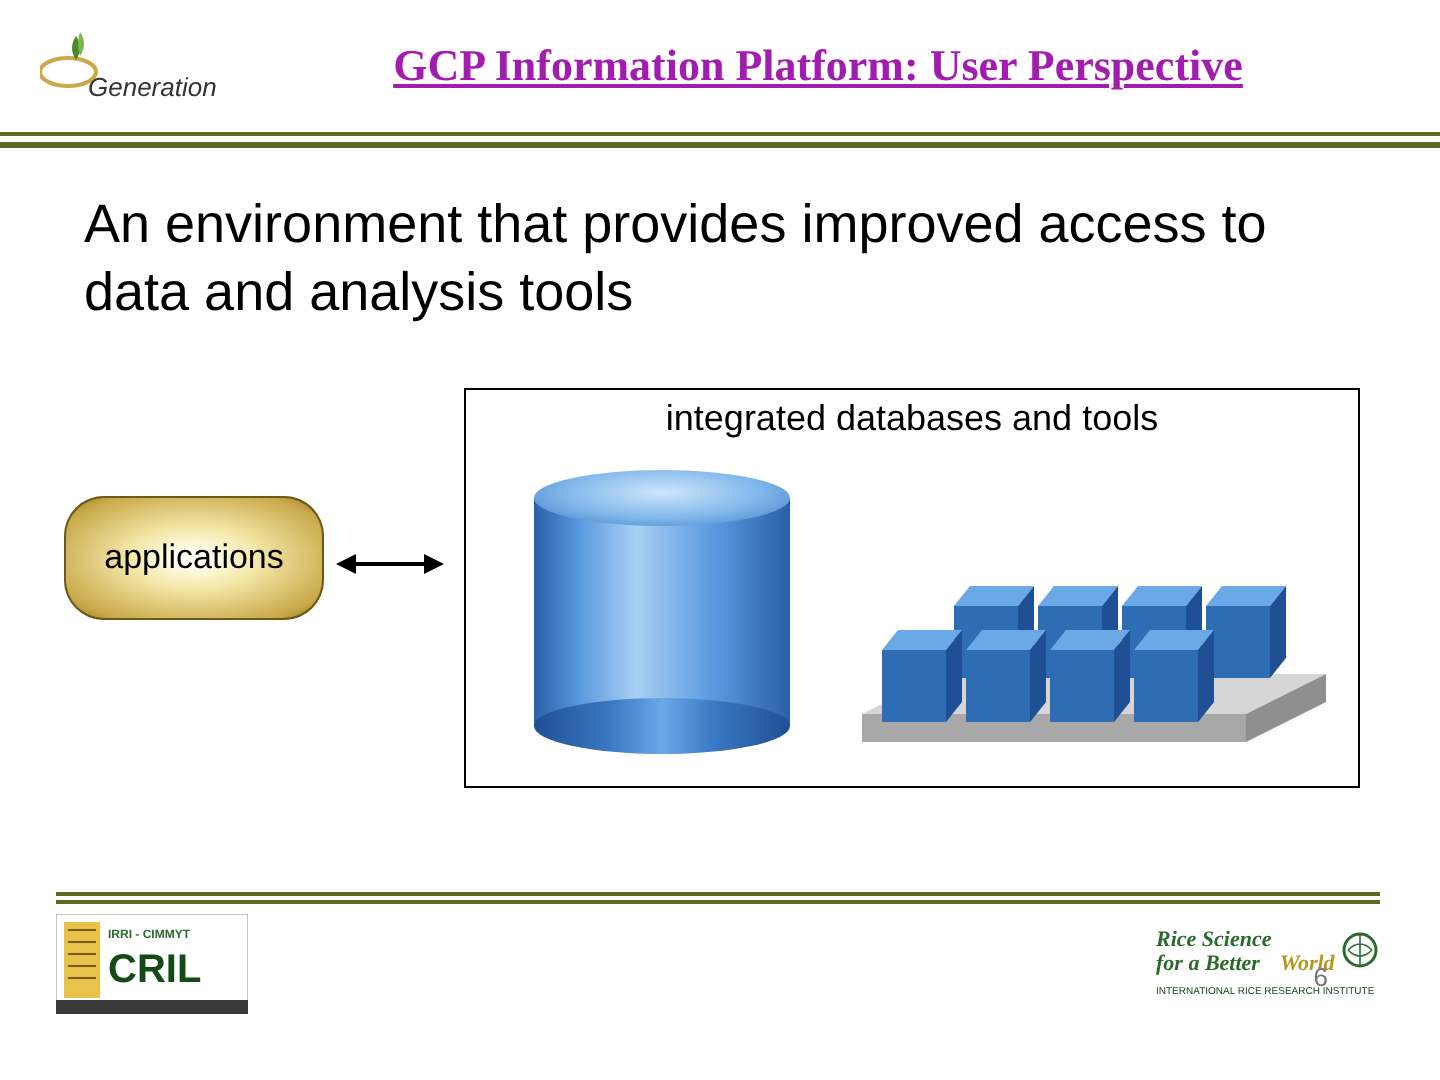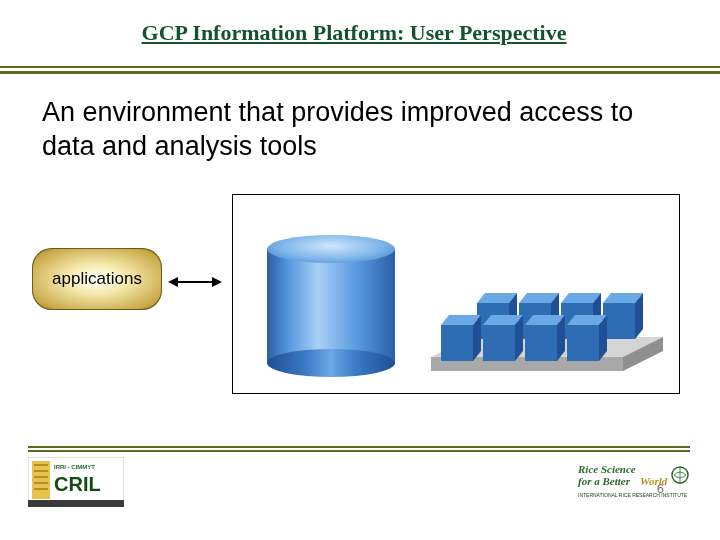--- a/index.html
+++ b/index.html
@@ -41,21 +41,21 @@
     font-style: italic;
     color: #333;
   }
   .title {
     flex: 1;
     text-align: center;
     font-family: "Times New Roman", serif;
     font-size: 22px;
     font-weight: bold;
     text-decoration: underline;
-    color: #14532d;
+    color: #a21caf;
     padding-right: 32px;
   }
   .body-text {
     font-size: 27px;
     color: #000;
     line-height: 1.25;
     padding: 22px 40px 0 42px;
   }
   .diagram-area {
     position: absolute;
@@ -169,39 +169,48 @@
     bottom: 44px;
     font-size: 13px;
     color: #777;
   }
 </style>
 </head>
 <body>
 
 <div class="header">
   <div class="header-content">
+    <div class="logo">
+      <svg class="logo-swish" viewBox="0 0 36 30">
+        <ellipse cx="14" cy="22" rx="14" ry="7" fill="none" stroke="#c9a94a" stroke-width="2"></ellipse>
+        <path d="M18 4 Q14 10 18 16 Q22 10 18 4 Z" fill="#4a8a2a"></path>
+        <path d="M20 2 Q24 8 20 14 Q18 8 20 2 Z" fill="#7ab84a"></path>
+      </svg>
+      <span class="logo-text">Generation</span>
+    </div>
     <div class="title">GCP Information Platform: User Perspective</div>
   </div>
 </div>
 
 <div class="body-text">An environment that provides improved access to data and analysis tools</div>
 
 <div class="diagram-area">
 
   <div class="app-pill">
     <span>applications</span>
   </div>
 
   <svg class="arrow" viewBox="0 0 54 16">
     <line class="arrow-line" x1="8" y1="8" x2="46" y2="8"></line>
     <polygon class="arrow-head" points="0,8 10,3 10,13"></polygon>
     <polygon class="arrow-head" points="54,8 44,3 44,13"></polygon>
   </svg>
 
   <div class="db-box">
+    <div class="db-title">integrated databases and tools</div>
 
     <div class="cylinder">
       <div class="cyl-body"></div>
       <div class="cyl-bottom"></div>
       <div class="cyl-top"></div>
     </div>
 
     <svg class="cube-platform" viewBox="0 0 248 100">
 
       <polygon points="8,70 200,70 240,50 48,50" fill="#d5d5d5"></polygon>

